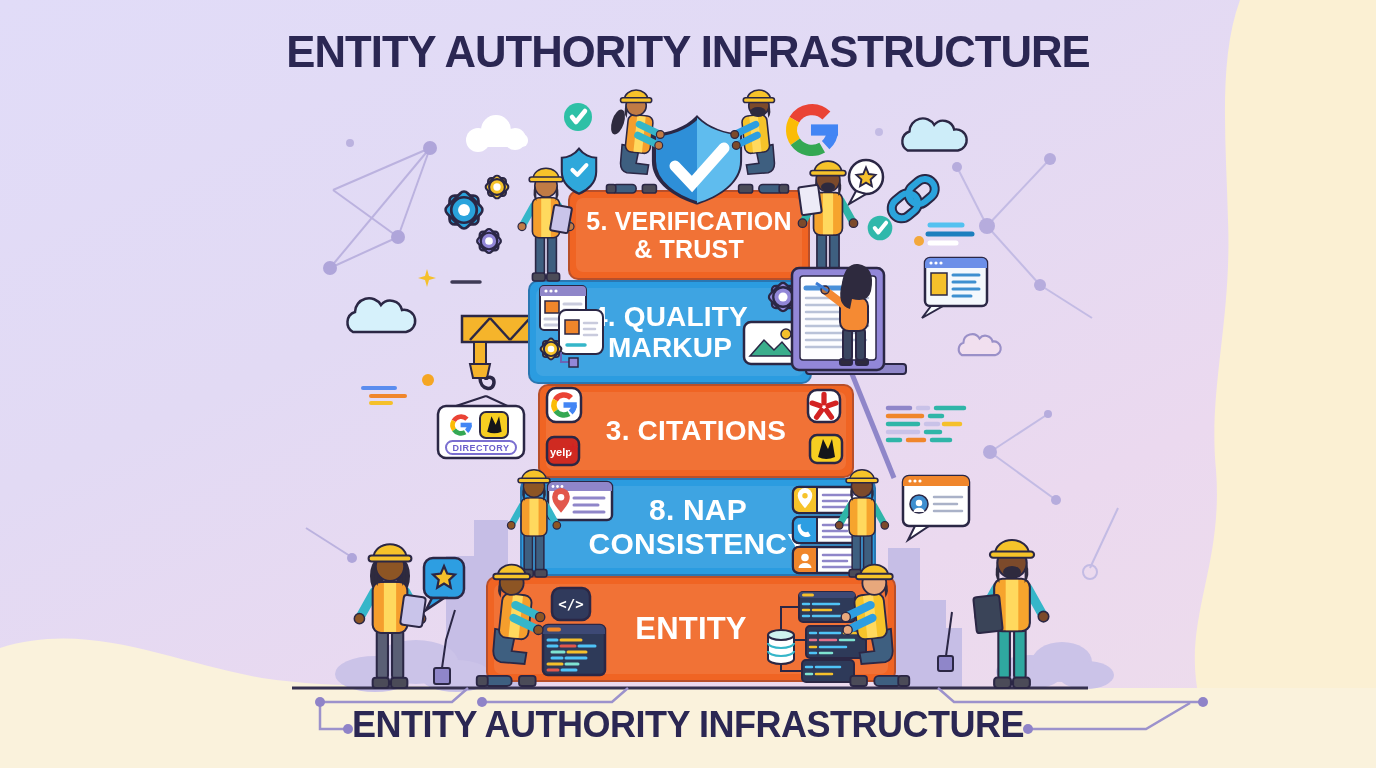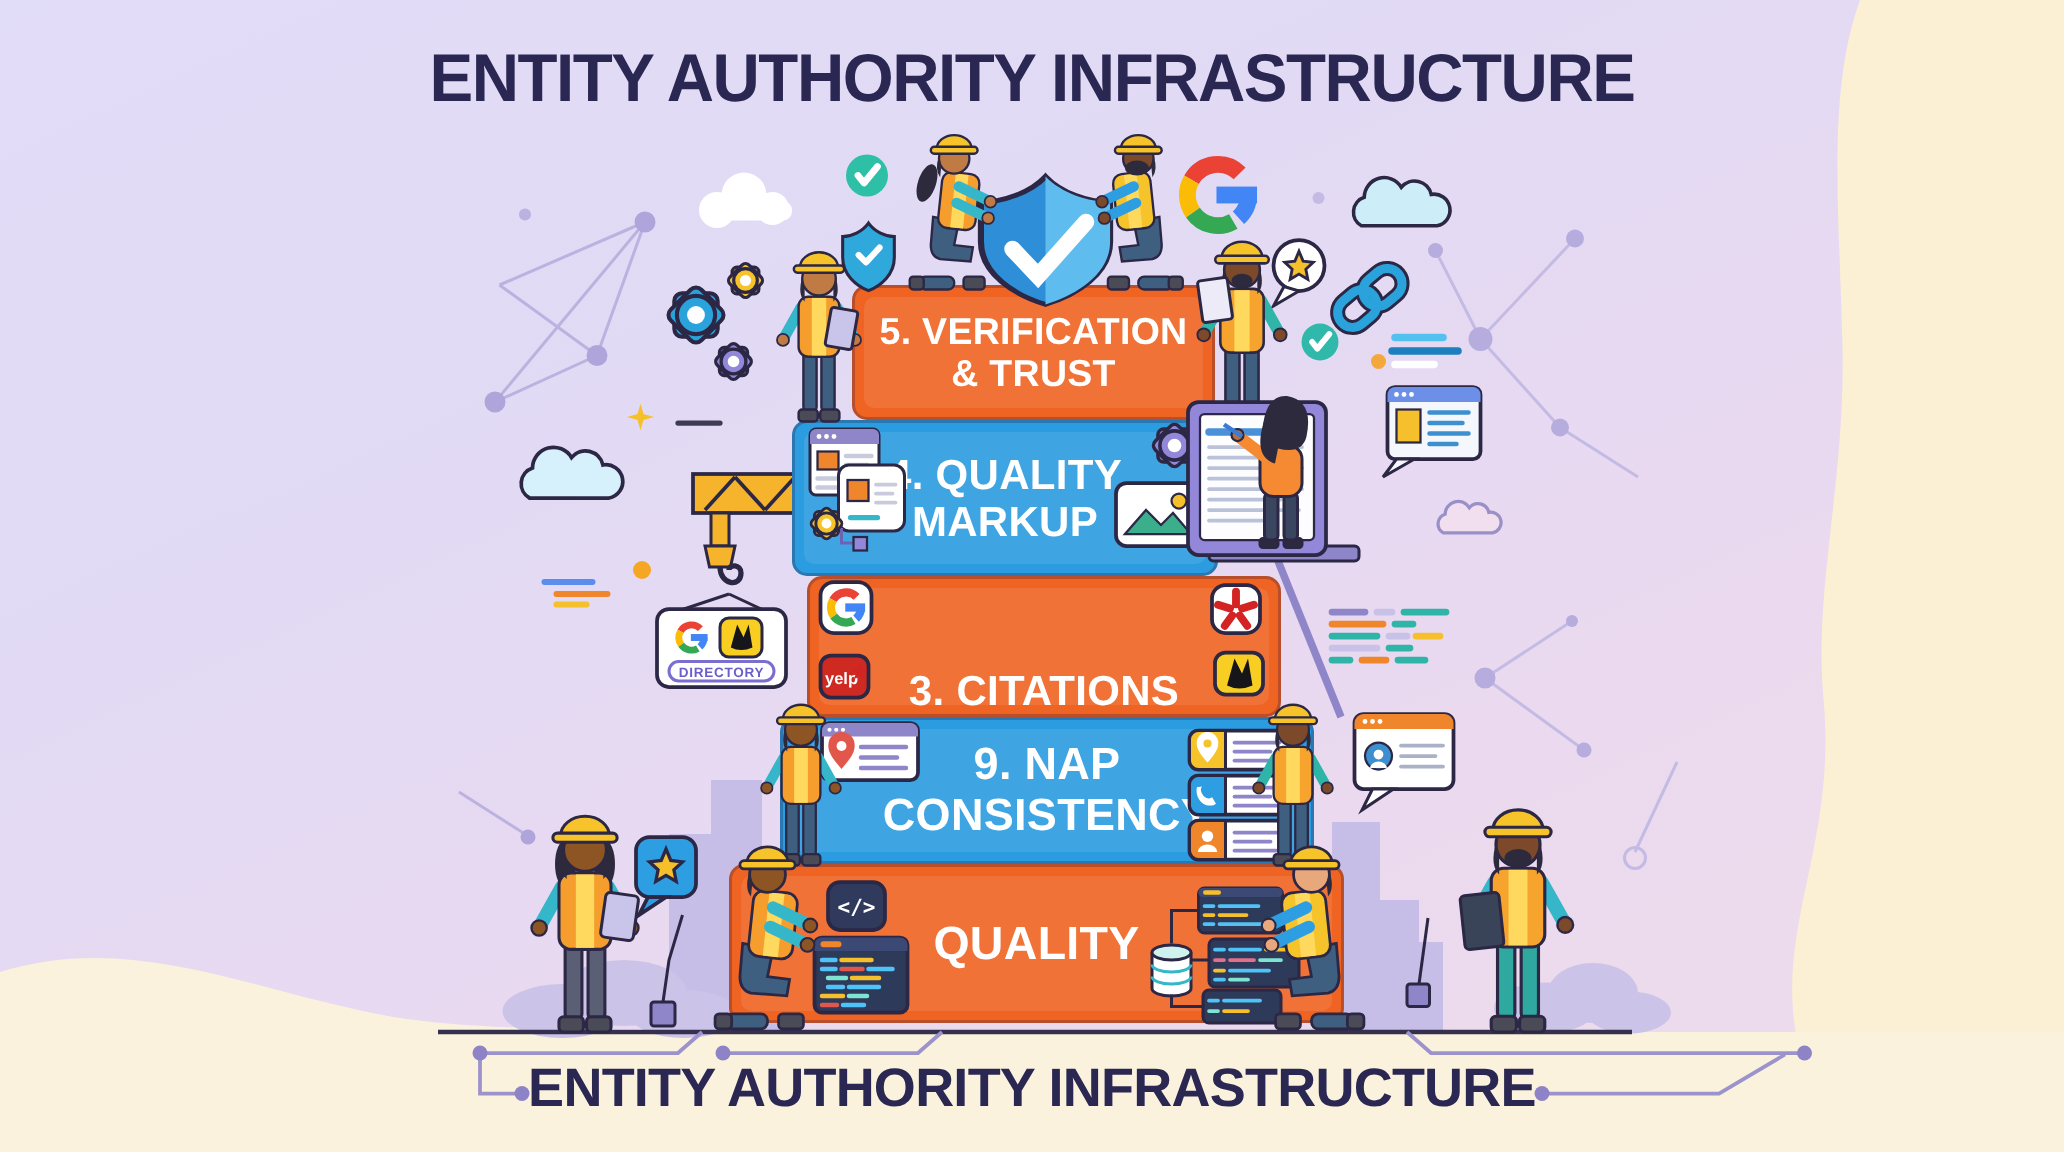--- a/index.html
+++ b/index.html
@@ -12,21 +12,21 @@
   .title.top{top:26px;font-size:45px;letter-spacing:-1px;transform:scaleX(.97);}
   .title.bottom{top:704px;font-size:36px;letter-spacing:-.5px;}
   .block{position:absolute;z-index:1;border-radius:10px;border:2.5px solid rgba(40,25,60,.28);
     box-sizing:border-box;display:flex;flex-direction:column;align-items:center;justify-content:center;
     color:#fff;font-weight:bold;text-align:center;line-height:1.12;letter-spacing:.2px;}
   .block .in{position:absolute;inset:6px;border-radius:7px;background:rgba(255,255,255,.09);}
   .block span{position:relative;}
   .orange{background:#F06423;} .blue{background:#2B9CE0;}
   #b5{left:568px;top:190px;width:242px;height:90px;font-size:25px;}
   #b4{left:528px;top:280px;width:284px;height:104px;font-size:28px;}
-  #b3{left:538px;top:384px;width:316px;height:94px;font-size:28px;justify-content:flex-end;}
+  #b3{left:538px;top:384px;width:316px;height:94px;font-size:28px;}
   #b2{left:520px;top:478px;width:356px;height:98px;font-size:30px;}
   #b1{left:486px;top:576px;width:410px;height:106px;font-size:31px;}
 </style>
 </head>
 <body>
 
 <div class="canvas">
 
 <svg id="bg" class="layer" viewBox="0 0 1376 768">
   <defs>
@@ -203,26 +203,26 @@
   <div class="in"></div>
   <span>4. QUALITY</span>
   <span>MARKUP</span>
 </div>
 <div class="block orange" id="b3">
   <div class="in"></div>
   <span>3. CITATIONS</span>
 </div>
 <div class="block blue" id="b2">
   <div class="in"></div>
-  <span>9. NAP</span>
+  <span>8. NAP</span>
   <span>CONSISTENCY</span>
 </div>
 <div class="block orange" id="b1">
   <div class="in"></div>
-  <span>QUALITY</span>
+  <span>ENTITY</span>
 </div>
 
 <svg id="fg" class="layer" viewBox="0 0 1376 768">
   <defs>
     <path id="star" d="M0,-10 L2.9,-3.1 L10,-2.2 L4.8,2.6 L6.2,9.7 L0,6 L-6.2,9.7 L-4.8,2.6 L-10,-2.2 L-2.9,-3.1 Z"></path>
     <g id="okring">
       <circle r="14"></circle>
       <polyline points="-6,0 -2,5 7,-6" fill="none" stroke="#fff" stroke-width="4.5" stroke-linecap="round" stroke-linejoin="round"></polyline>
     </g>
     <path id="shieldp" d="M0,-26 C-5,-19 -14,-15 -21,-15 L-21,2 C-21,16 -10,25 0,29 C10,25 21,16 21,2 L21,-15 C14,-15 5,-19 0,-26 Z"></path>

